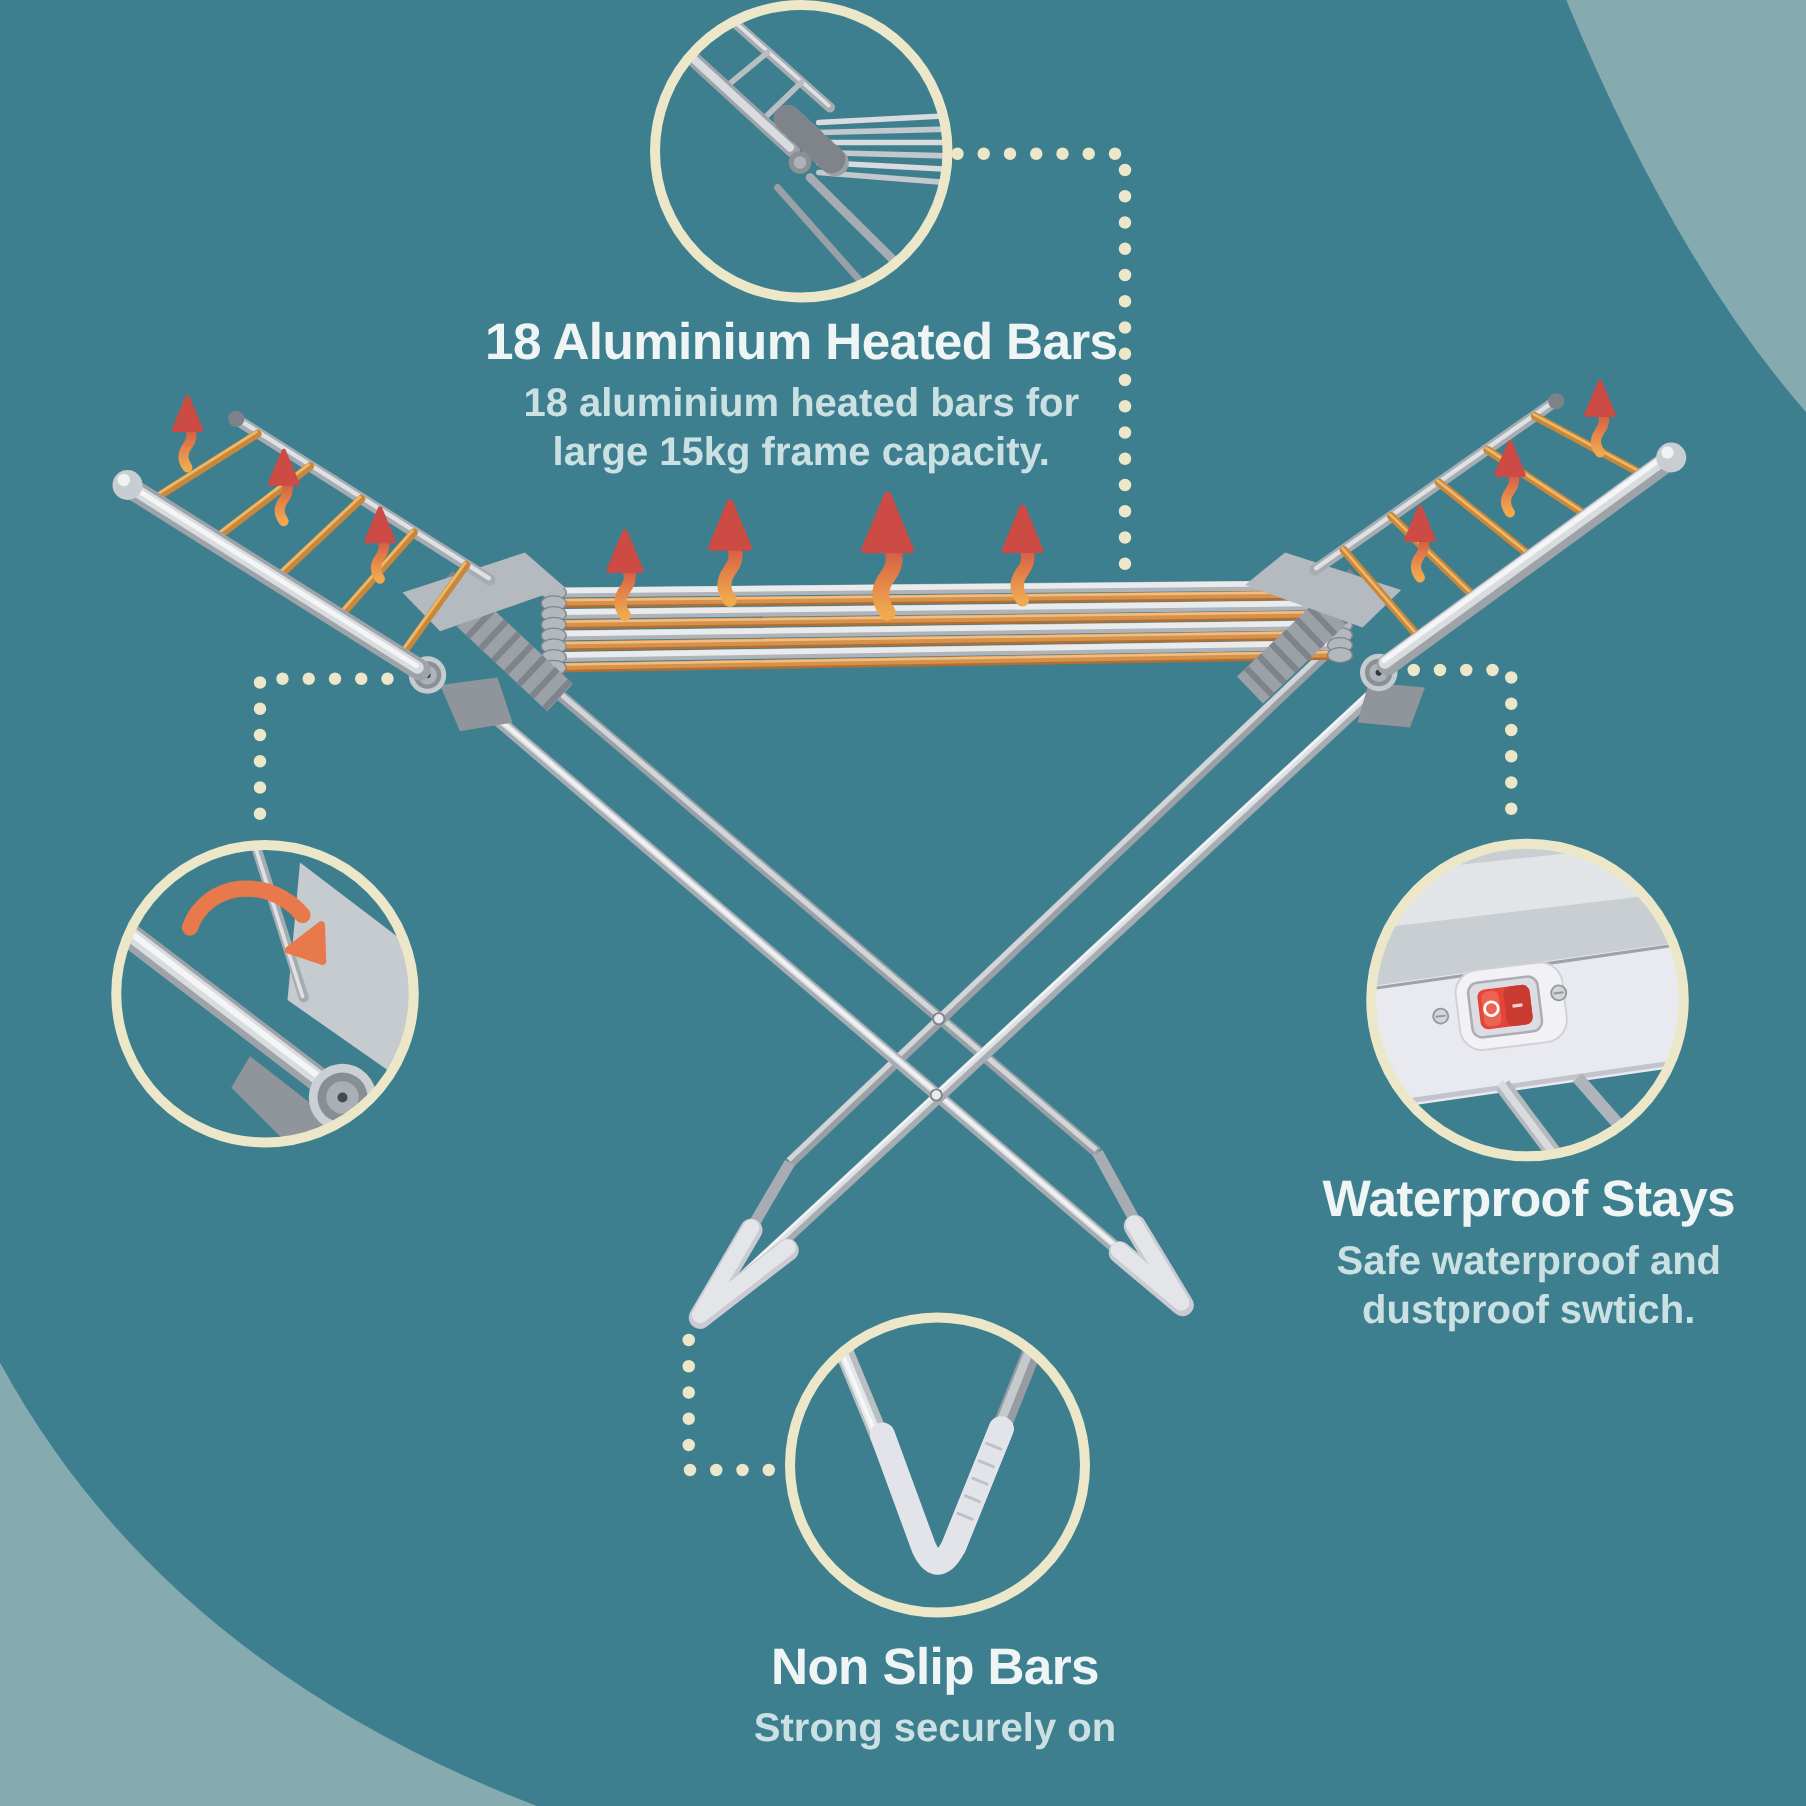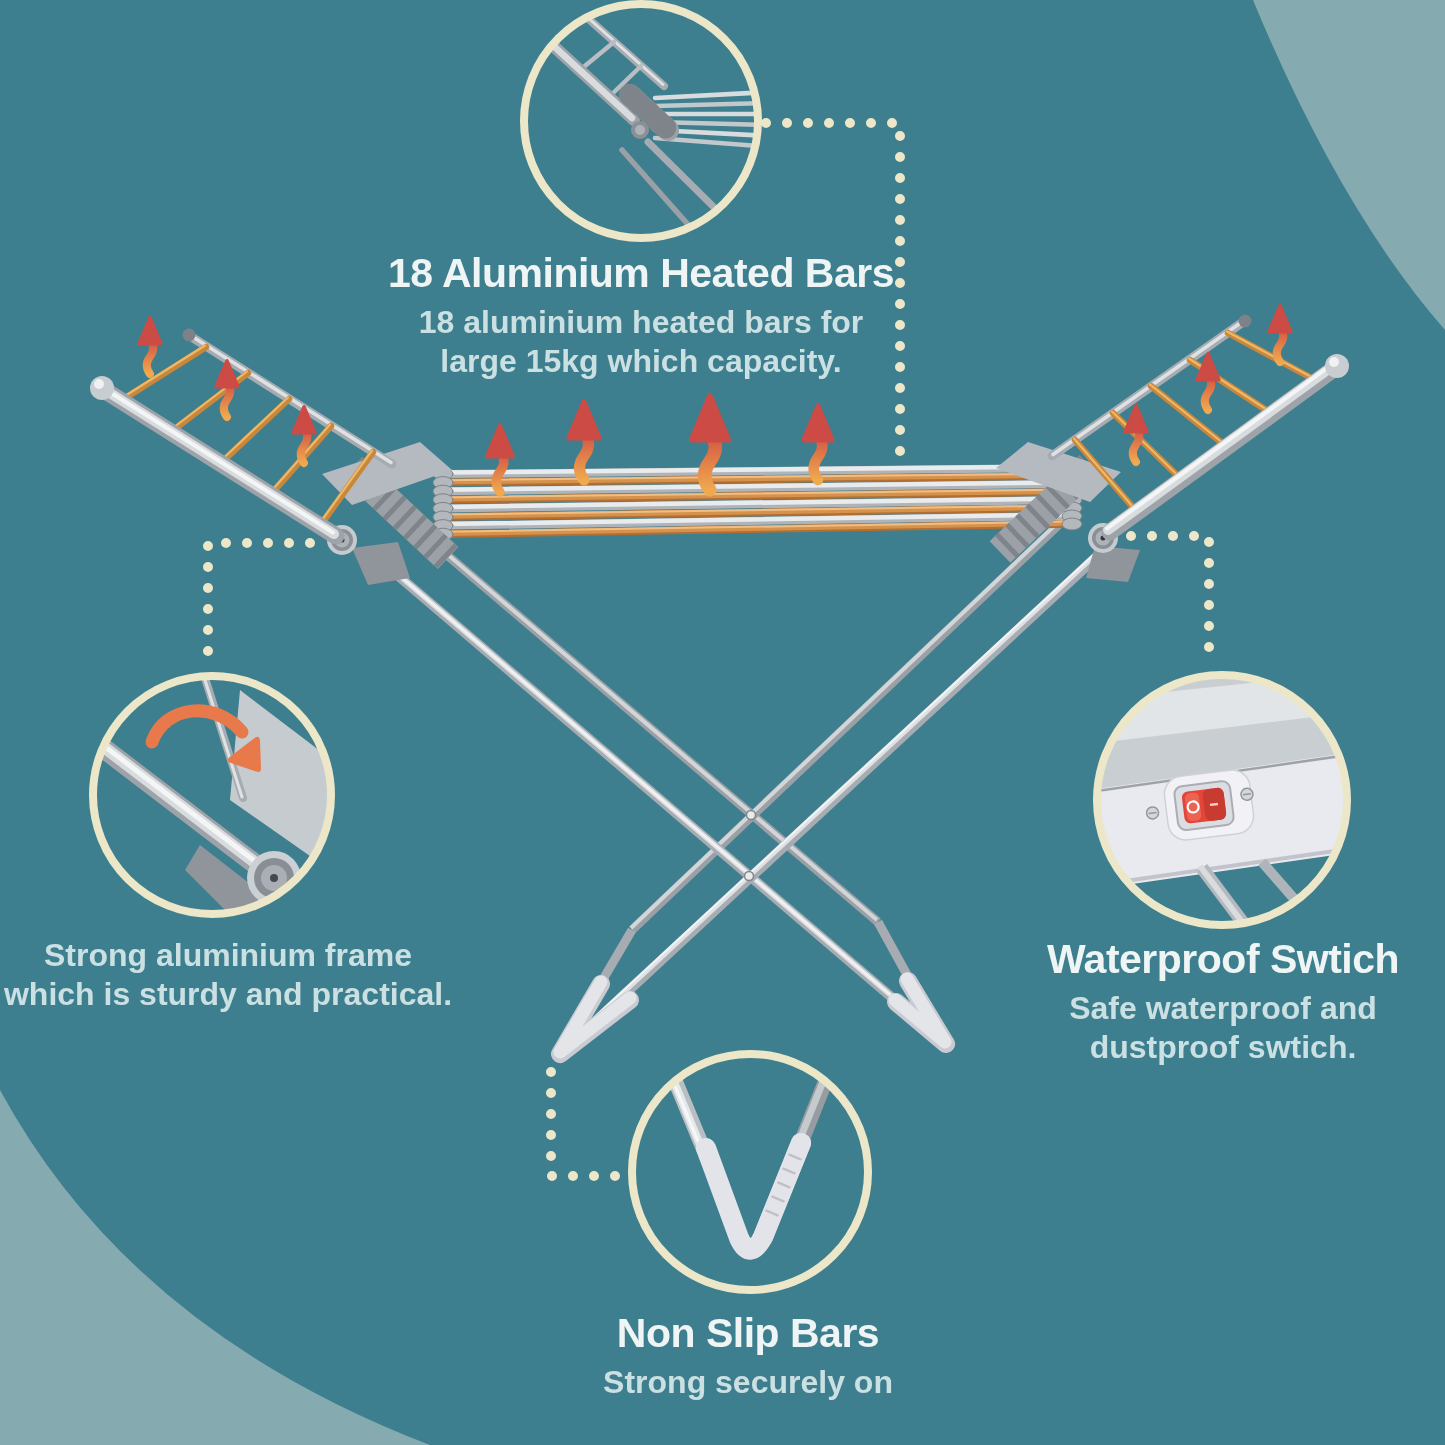--- a/index.html
+++ b/index.html
@@ -316,33 +316,29 @@
       </g>
     </g>
     <circle cx="750" cy="1172" r="118" fill="none" stroke="#ECE7C8" stroke-width="8"></circle>
   </g>
 </svg>
 
   <div class="callout" style="left:345px;top:250px;width:592px;">
     <div class="title">18 Aluminium Heated Bars</div>
     <div class="body">
       <div>18 aluminium heated bars for</div>
-      <div>large 15kg which capacity.</div>
+      <div>large 15kg frame capacity.</div>
     </div>
   </div>
 
   <div class="callout" style="left:2px;top:936px;width:452px;">
-    <div class="body">
-      <div>Strong aluminium frame</div>
-      <div>which is sturdy and practical.</div>
-    </div>
   </div>
 
   <div class="callout" style="left:1002px;top:936px;width:442px;">
-    <div class="title">Waterproof Swtich</div>
+    <div class="title">Waterproof Stays</div>
     <div class="body">
       <div>Safe waterproof and</div>
       <div>dustproof swtich.</div>
     </div>
   </div>
 
   <div class="callout" style="left:512px;top:1310px;width:472px;">
     <div class="title">Non Slip Bars</div>
     <div class="body">
       <div>Strong securely on</div>

